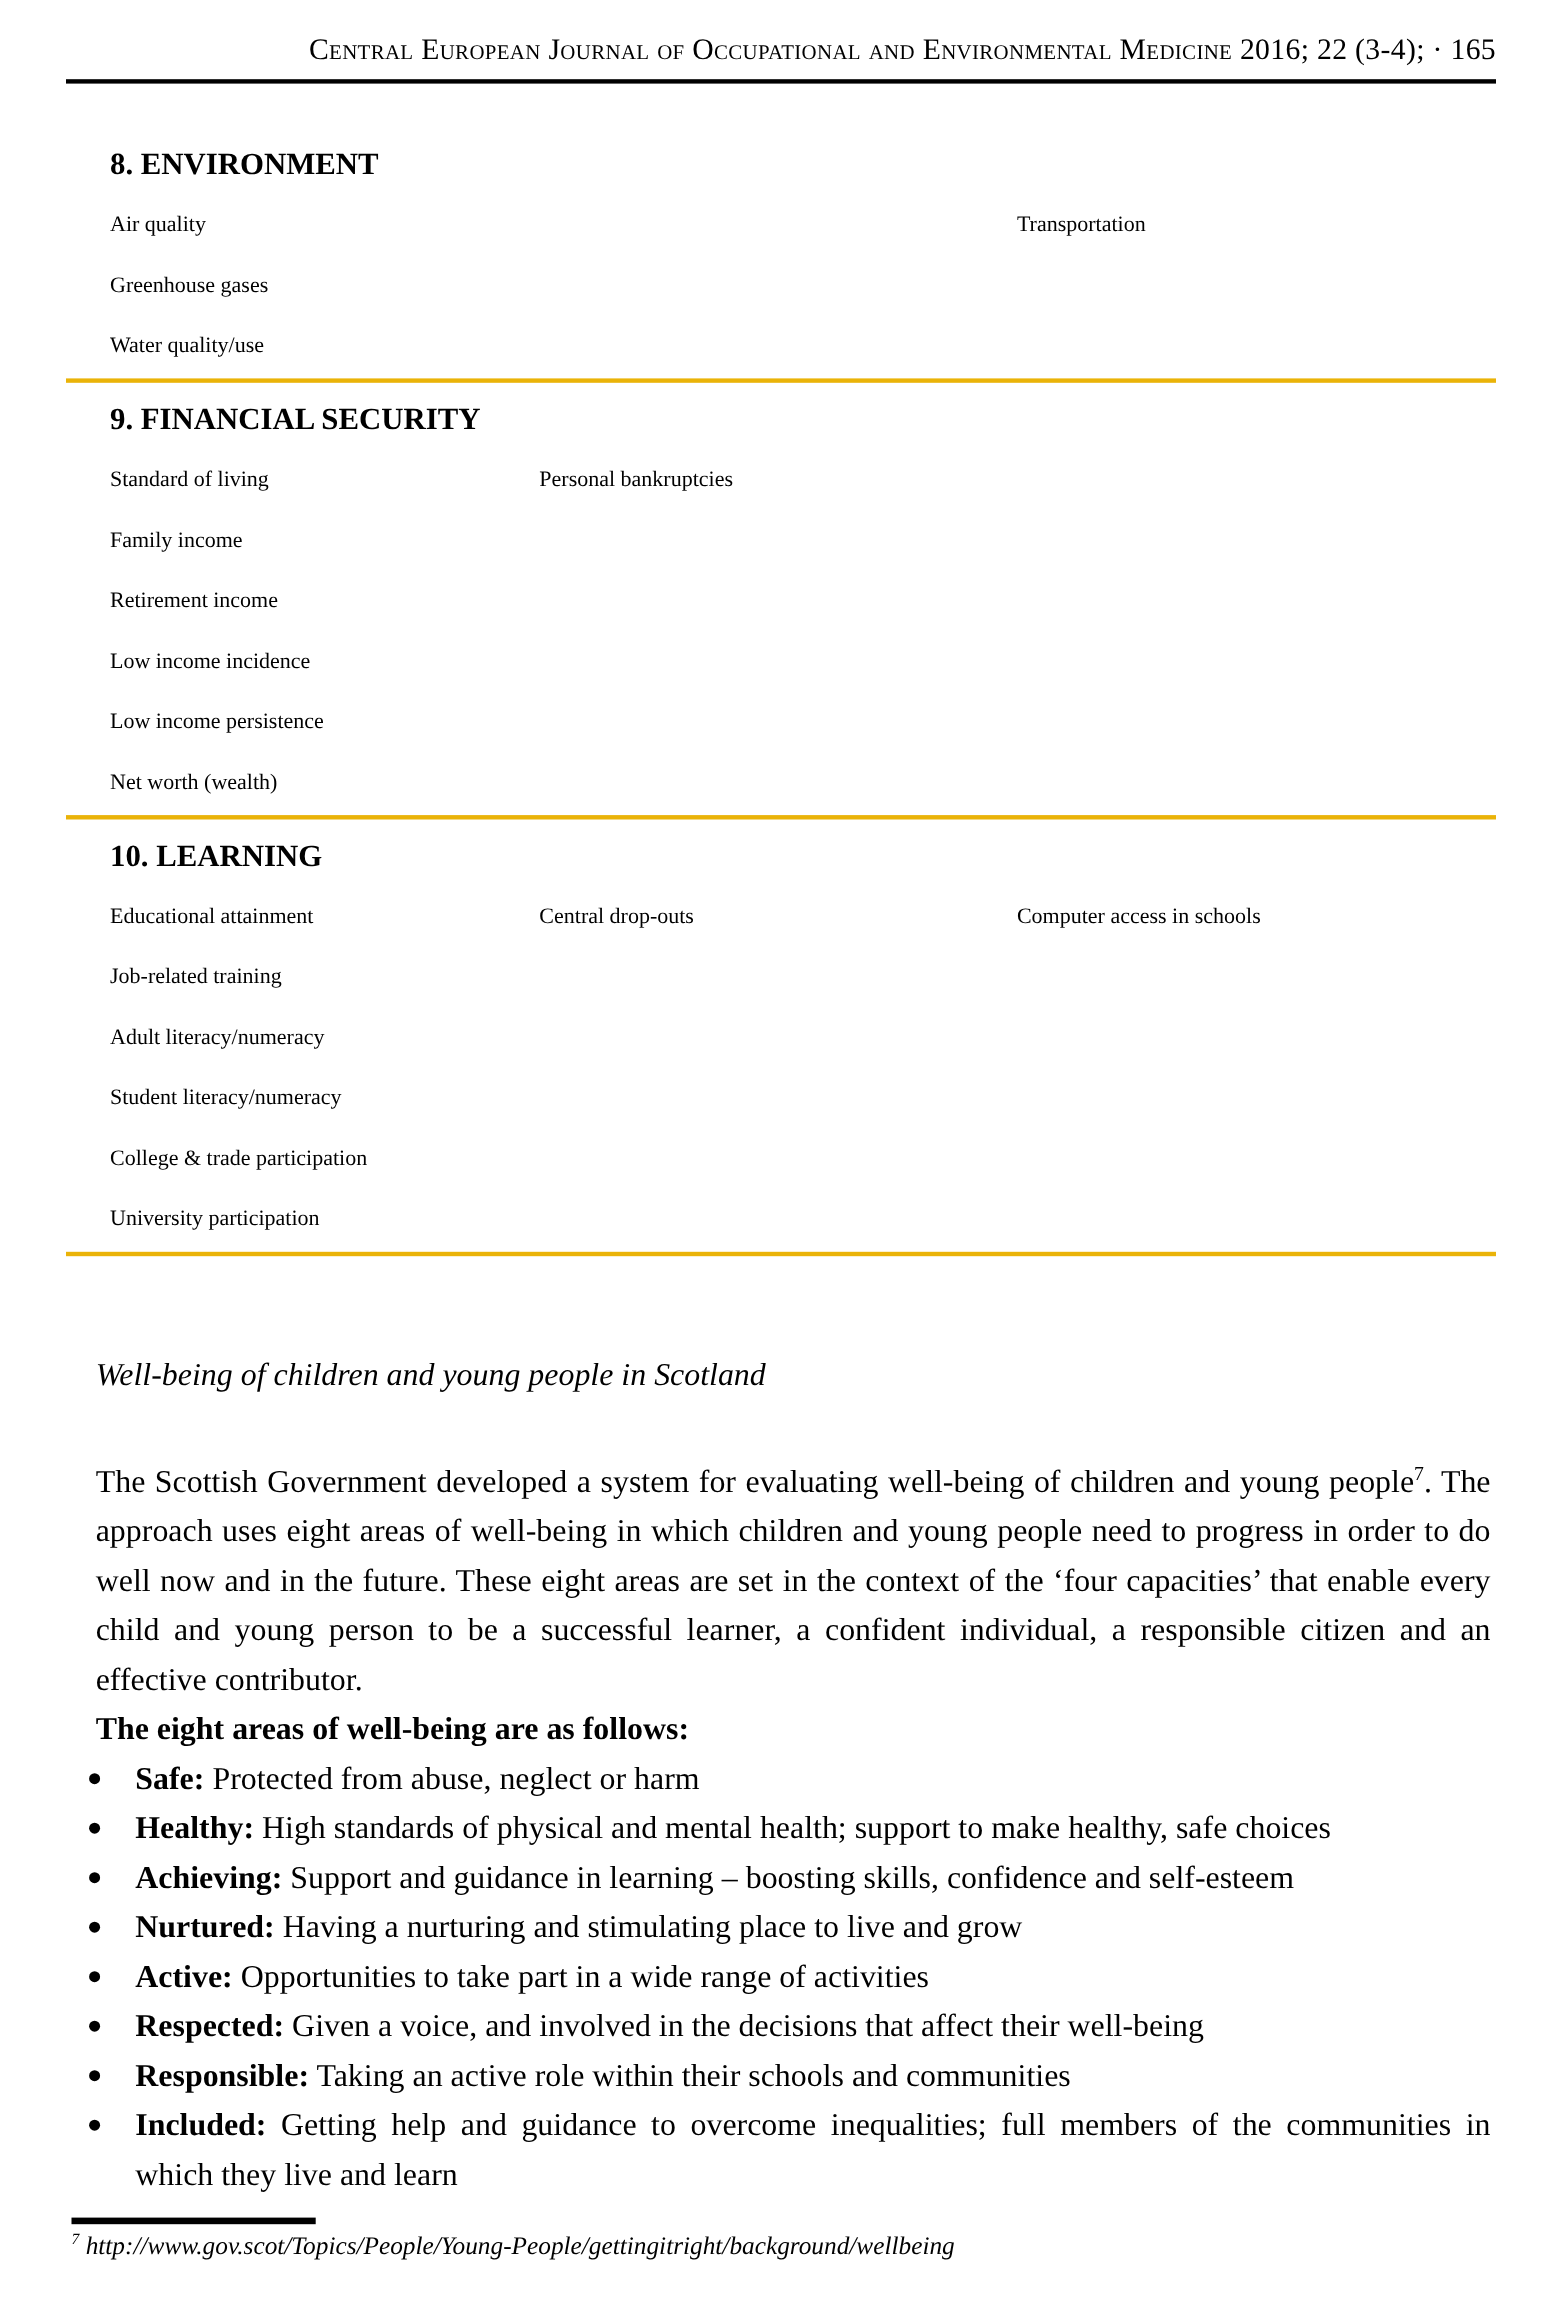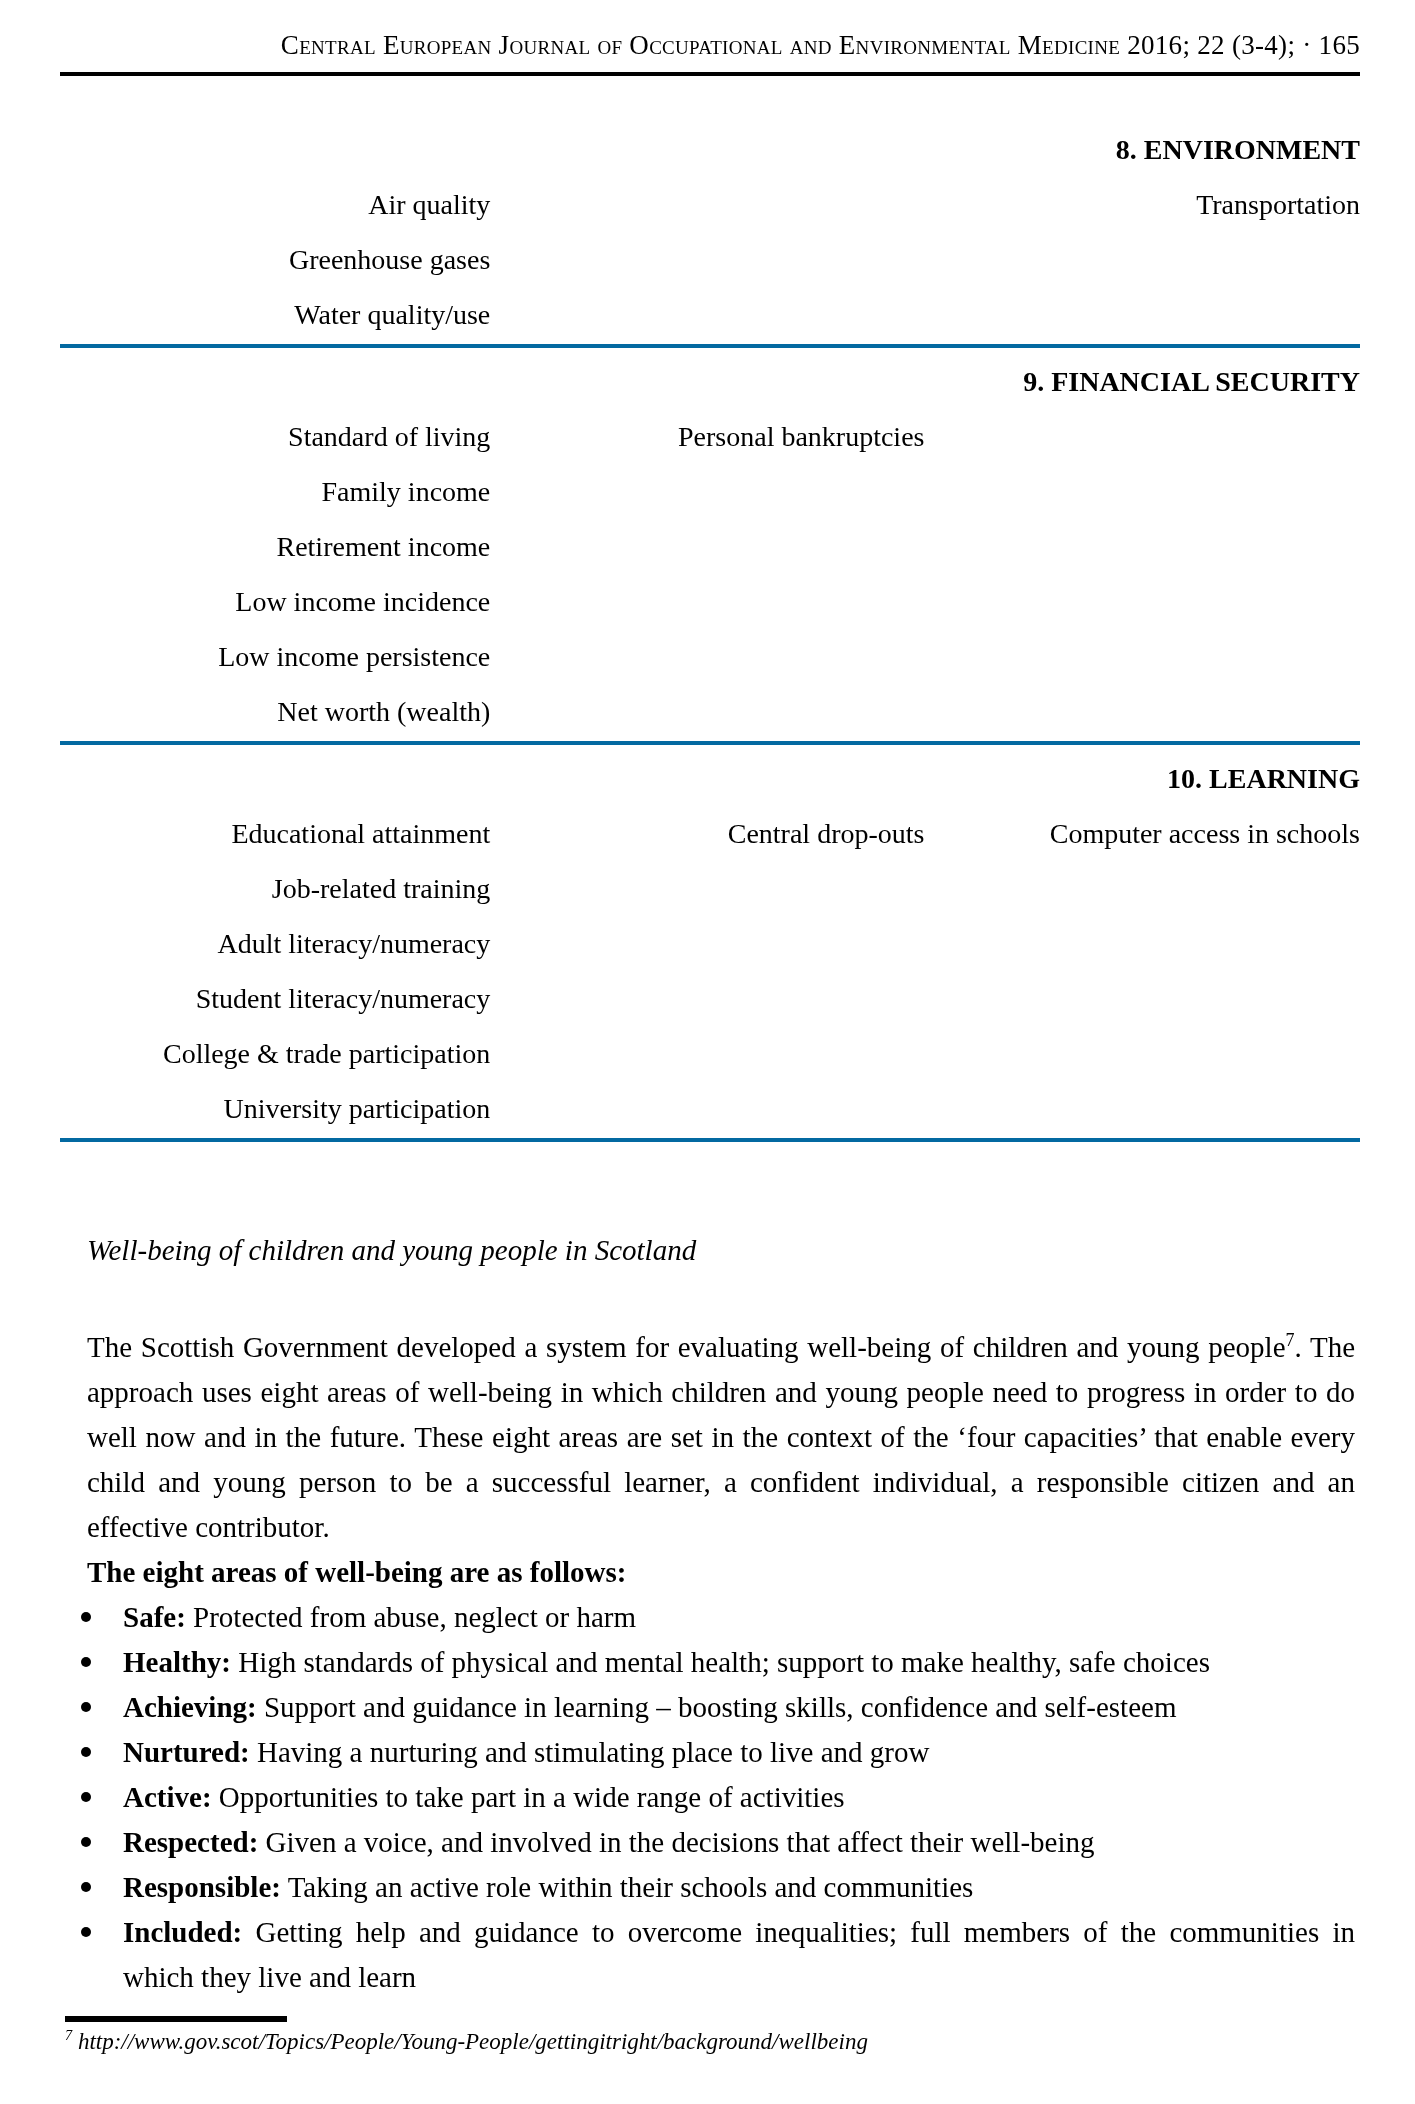--- a/index.html
+++ b/index.html
@@ -24,34 +24,33 @@
     white-space: nowrap;
   }
   .header-rule {
     border: none;
     border-top: 4px solid #000;
     margin: 10px 0 0 0;
   }
   
   .itable { margin-top: 40px; }
   .tsection {
-    border-bottom: 4px solid #0369a1;
+    border-bottom: 4px solid #eab308;
     padding: 6px 0 2px 0;
-    text-align: right;
   }
   .tsection-title {
     font-weight: bold;
     font-size: 28px;
     line-height: 55px;
     padding-left: 40px;
   }
   .trow {
     display: grid;
     grid-template-columns: 33.1% 33.4% 33.5%;
-    font-size: 28px;
+    font-size: 20px;
     line-height: 55px;
   }
   .tcell.c1 { padding-left: 40px; }
   
   .article { margin-left: 27px; width: 1268px; }
   .section-heading {
     font-style: italic;
     font-size: 29px;
     line-height: 45px;
     margin-top: 86px;

